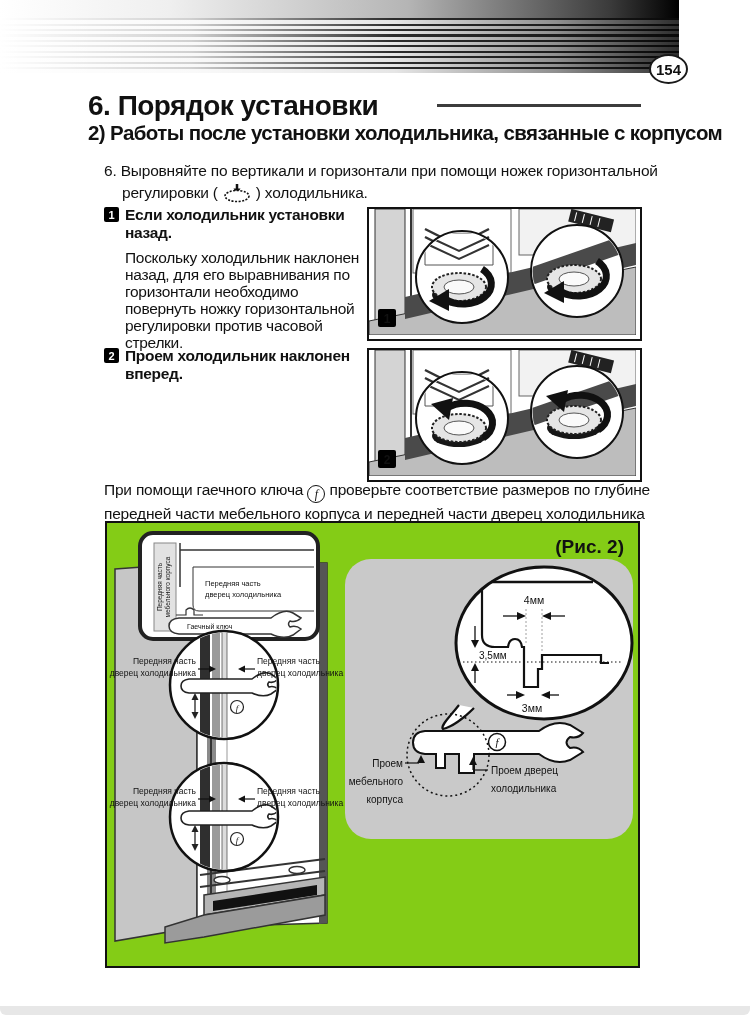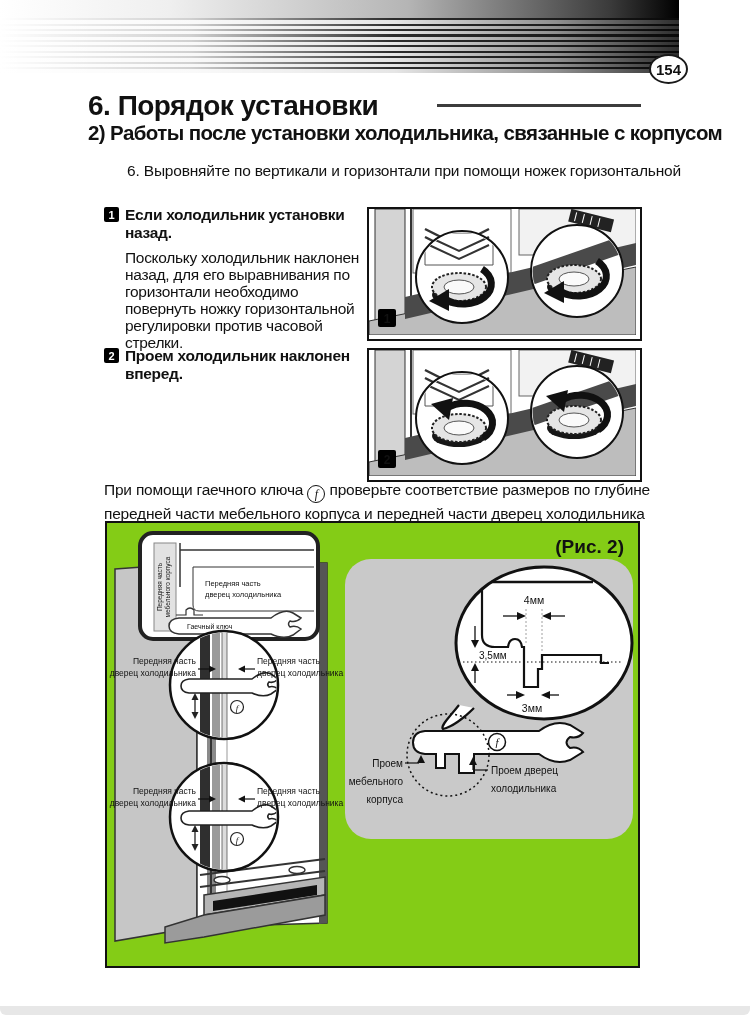--- a/index.html
+++ b/index.html
@@ -12,21 +12,21 @@
   .hdr-stripes{position:absolute;top:18px;left:0;width:679px;height:55px;
     background-image:
       linear-gradient(to right, rgba(255,255,255,1) 0%, rgba(255,255,255,.78) 28%, rgba(255,255,255,0) 58%, rgba(0,0,0,.38) 82%, rgba(0,0,0,.8) 100%),
       repeating-linear-gradient(to bottom,#2c2c2c 0px,#2c2c2c 2px,#e6e6e6 2px,#e6e6e6 5.5px);}
   .page-num{position:absolute;left:649px;top:54px;width:35px;height:26px;border-radius:50%;
     background:#fff;border:2px solid #1a1a1a;display:flex;align-items:center;justify-content:center;
     font-size:15px;font-weight:bold;}
   .title{position:absolute;left:88px;top:90px;font-size:28px;font-weight:bold;letter-spacing:-0.5px;}
   .title-rule{position:absolute;left:437px;top:104px;width:204px;height:3px;background:#3c3c3c;}
   .subtitle{position:absolute;left:88px;top:121px;font-size:20.5px;font-weight:bold;letter-spacing:-0.6px;text-align:center;}
-  .step6{position:absolute;left:104px;top:160px;width:600px;font-size:15.5px;line-height:22px;letter-spacing:-0.2px;text-align:center;}
+  .step6{position:absolute;left:104px;top:160px;width:600px;font-size:15.5px;line-height:22px;letter-spacing:-0.2px;}
   .step6 .l2{padding-left:18px;display:flex;align-items:center;gap:4px;}
   .sec-text{position:absolute;width:268px;}
   .sec1{left:104px;top:206px;} .sec2{left:104px;top:347px;}
   .sec-head{display:flex;align-items:flex-start;gap:6px;font-size:15.5px;font-weight:bold;letter-spacing:-0.3px;}
   .numbadge{flex:0 0 auto;width:15px;height:15px;margin-top:1px;background:#000;color:#fff;border-radius:2px;
     font-size:11px;font-weight:bold;display:flex;align-items:center;justify-content:center;}
   .sec-body{margin:7px 0 0 21px;font-size:15.5px;line-height:17px;letter-spacing:-0.3px;}
   .illus{position:absolute;left:367px;width:271px;height:130px;border:2px solid #111;background:#fff;}
   .illus1{top:207px;} .illus2{top:348px;}
   .note{position:absolute;left:104px;top:479px;width:562px;font-size:15.5px;line-height:22px;letter-spacing:-0.2px;}
@@ -46,20 +46,29 @@
   <div class="hdr-solid"></div>
   <div class="hdr-stripes"></div>
   <div class="page-num">154</div>
 
   <div class="title">6. Порядок установки</div>
   <div class="title-rule"></div>
   <div class="subtitle">2) Работы после установки холодильника, связанные с корпусом</div>
 
   <div class="step6">
     <div>6. Выровняйте по вертикали и горизонтали при помощи ножек горизонтальной</div>
+    <div class="l2">
+      <span>регулировки (</span>
+      <svg width="30" height="20" viewBox="0 0 30 20">
+        <line x1="15" y1="1" x2="15" y2="7" stroke="#111" stroke-width="2.5"></line>
+        <polygon points="15,11 11.5,5.5 18.5,5.5" fill="#111"></polygon>
+        <ellipse cx="15" cy="13" rx="12" ry="5.5" fill="#fff" stroke="#111" stroke-width="1.6" stroke-dasharray="2,1.5"></ellipse>
+      </svg>
+      <span>) холодильника.</span>
+    </div>
   </div>
 
   <div class="sec-text sec1">
     <div class="sec-head">
       <span class="numbadge">1</span>
       <span>Если холодильник установки назад.</span>
     </div>
     <div class="sec-body">Поскольку холодильник наклонен назад, для его выравнивания по горизонтали необходимо повернуть ножку горизонтальной регулировки против часовой стрелки.</div>
   </div>
 

